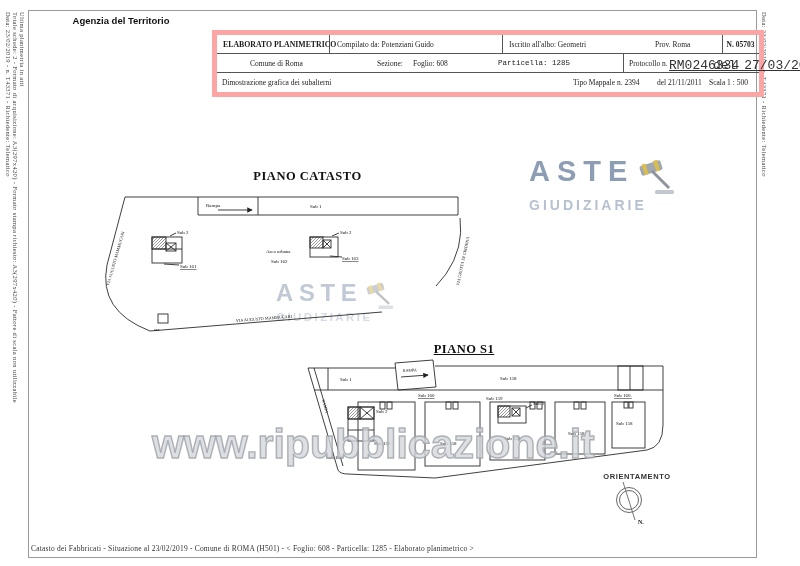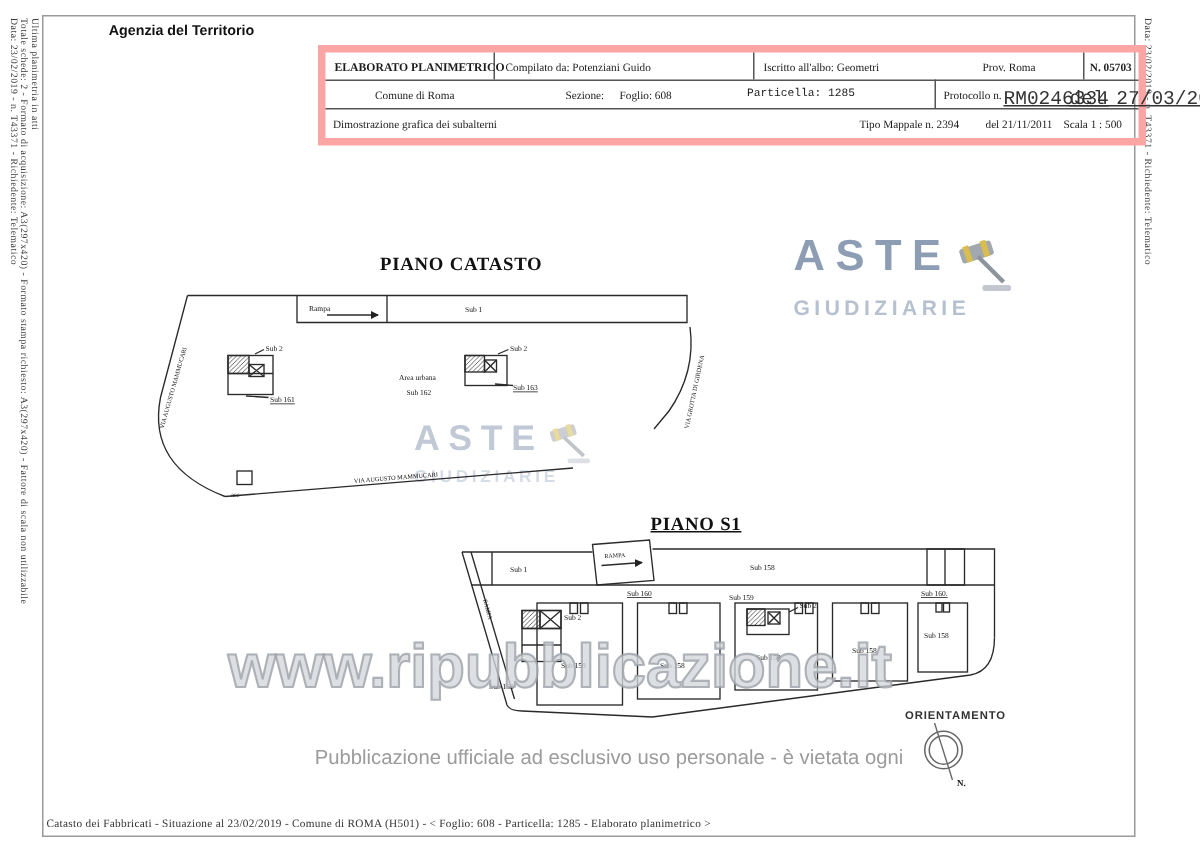--- a/index.html
+++ b/index.html
@@ -246,16 +246,15 @@
 
 <div class="abs orient-label">ORIENTAMENTO</div>
 <svg class="abs" style="left:610px;top:480px;" width="46" height="48" viewBox="0 0 46 48">
   <circle cx="19" cy="20" r="12.5" fill="none" stroke="#666" stroke-width="1"></circle>
   <circle cx="19" cy="20" r="9.5" fill="none" stroke="#666" stroke-width="1"></circle>
   <line x1="13" y1="2" x2="25" y2="40" stroke="#666" stroke-width="0.9"></line>
   <text x="28" y="44" font-size="6" font-weight="bold">N.</text>
 </svg>
 
 <div class="abs disclaimer">
-  <div>Pubblicazione ufficiale ad esclusivo uso personale - è vietata ogni</div>
 </div>
 
 <div class="abs footer">Catasto dei Fabbricati - Situazione al 23/02/2019 - Comune di ROMA (H501) - &lt; Foglio: 608 - Particella: 1285 - Elaborato planimetrico &gt;</div>
 
 </body></html>

